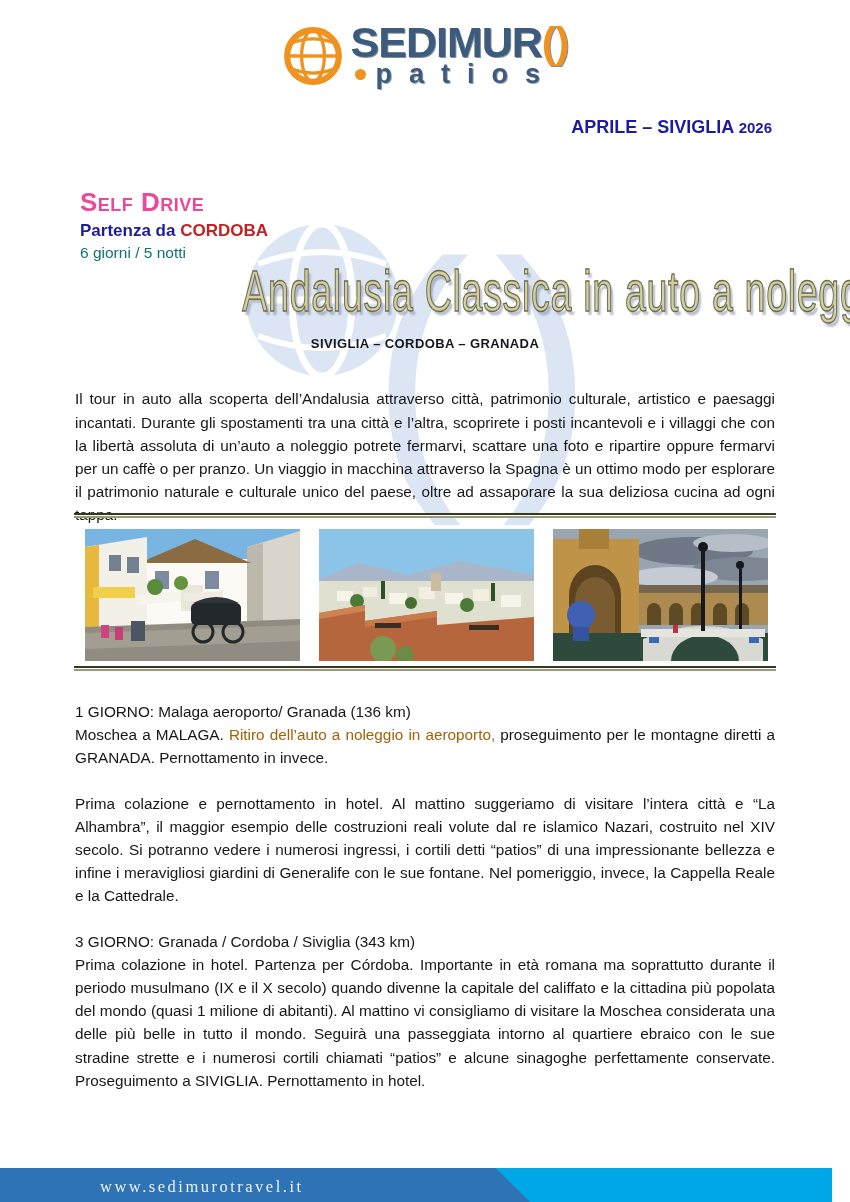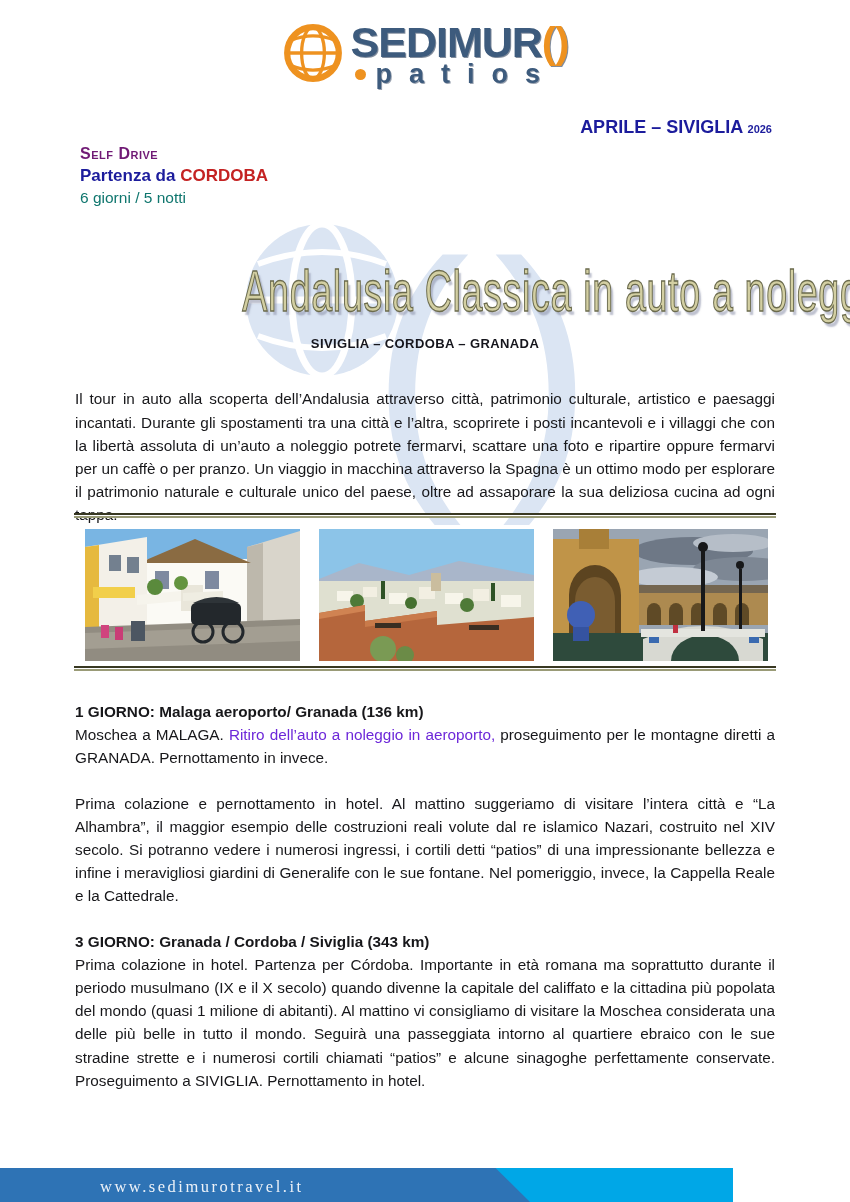--- a/index.html
+++ b/index.html
@@ -7,76 +7,76 @@
     position:relative;width:850px;height:1202px;margin:0 auto;background:#ffffff;
     overflow:hidden;font-family:"Liberation Sans",sans-serif;color:#17171a;
   }
   .layer{position:absolute;z-index:1;}
 
   
   .watermark{position:absolute;left:242px;top:220px;z-index:0;}
 
   
   .logo{top:22px;left:0;right:0;display:flex;justify-content:center;}
-  .logo-box{display:flex;align-items:flex-start;gap:7px;}
+  .logo-box{display:flex;align-items:center;gap:7px;}
   .logo-text{display:flex;flex-direction:column;}
   .logo-main{font-size:43px;line-height:40px;font-weight:700;color:#3d5b7d;
     letter-spacing:-1px;text-shadow:1px 1px 0 rgba(25,45,75,.55);white-space:nowrap;}
   .logo-paren{color:#ee9220;}
   .logo-sub{display:flex;align-items:center;margin-top:-3px;margin-left:4px;}
   .logo-dot{width:11px;height:11px;border-radius:50%;background:#ee9220;margin-right:10px;}
   .logo-word{font-size:27px;font-weight:700;color:#3d5b7d;letter-spacing:17px;
     text-shadow:1px 1px 0 rgba(25,45,75,.45);}
 
   
   .season{top:117px;right:78px;font-size:18px;font-weight:700;color:#1c1c9c;}
-  .season .yr{font-size:11px;}
+  .season .yr{font-size:15px;}
   .hdr{top:144px;left:80px;line-height:1.25;}
-  .tour-type{font-variant:small-caps;font-size:16px;font-weight:700;color:#701a75;letter-spacing:.5px;}
+  .tour-type{font-variant:small-caps;font-size:26px;font-weight:700;color:#ec4899;letter-spacing:.5px;margin-top:42px;}
   .departure{font-size:17px;font-weight:700;color:#1c1c9c;margin-top:1px;}
   .departure .city{color:#c42222;}
   .duration{font-size:15.5px;font-weight:400;color:#0f766e;margin-top:2px;}
 
   
   .title{top:255px;left:75px;width:700px;text-align:center;white-space:nowrap;}
   .title-text{
     display:inline-block;font-size:57px;font-weight:400;line-height:72px;
     transform:scaleX(.66);transform-origin:center;
     color:#d3cfa2;-webkit-text-stroke:1.4px #6b6b4d;
     text-shadow:4px 4px 2px rgba(135,140,165,.55);
     letter-spacing:1px;
   }
   .subtitle{top:336px;left:75px;width:700px;text-align:center;font-size:13px;
     font-weight:700;color:#15151c;letter-spacing:.4px;}
 
   
   .intro{top:372px;left:75px;width:700px;font-size:15.3px;line-height:23.2px;
     text-align:justify;}
   .seg-bold{font-weight:400;}
-  .seg-blue{color:#6d28d9;margin-top:44px;}
+  .seg-blue{color:#a16207;margin-top:44px;}
 
   
   .rule{left:74px;width:702px;height:5px;
     background:linear-gradient(to bottom,#383822 0 40%,#ffffff 40% 58%,#9a9b77 58% 100%);}
   .rule-top{top:513px;}
   .rule-bottom{top:666px;}
 
   
   .photos{top:529px;left:85px;width:684px;display:flex;gap:19px;}
   .photo{width:215px;height:132px;overflow:hidden;background:#ccc;}
   .photo svg{display:block;}
 
   
   .days{top:700px;left:75px;width:700px;font-size:15.3px;line-height:23.2px;}
   .day{margin-bottom:22px;}
-  .day-heading{font-weight:700;}
+  .day-heading{font-weight:400;}
   .day-body{text-align:justify;}
 
   
-  .footer{left:0;bottom:0;width:733px;height:34px;background:#00a7e7;}
+  .footer{left:0;bottom:0;width:832px;height:34px;background:#00a7e7;}
   .footer-dark{position:absolute;left:0;top:0;width:530px;height:34px;background:#2e73b5;
     clip-path:polygon(0 0,93.5% 0,100% 100%,0 100%);}
   .footer-url{position:absolute;left:100px;top:9px;color:#edf2f8;
     font-family:"Liberation Serif",serif;font-size:16.5px;letter-spacing:2.5px;}
 </style>
 </head>
 <body>
 
 <div class="page">
 

